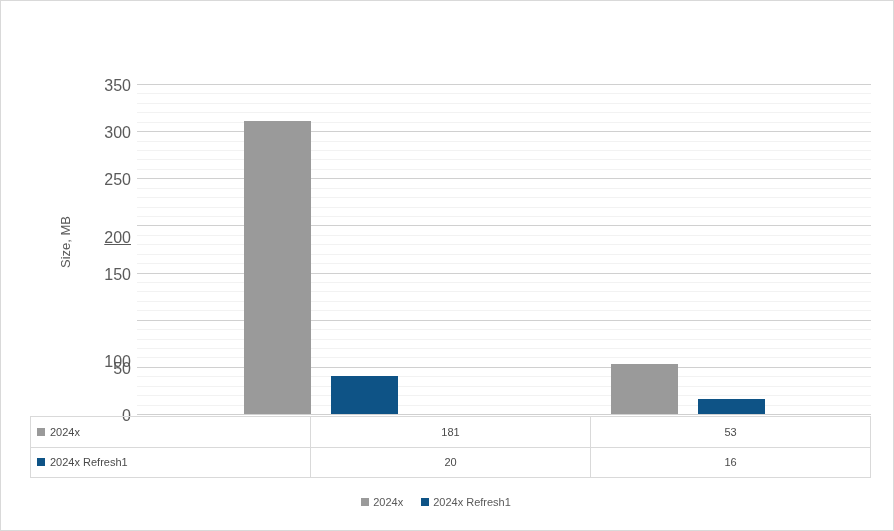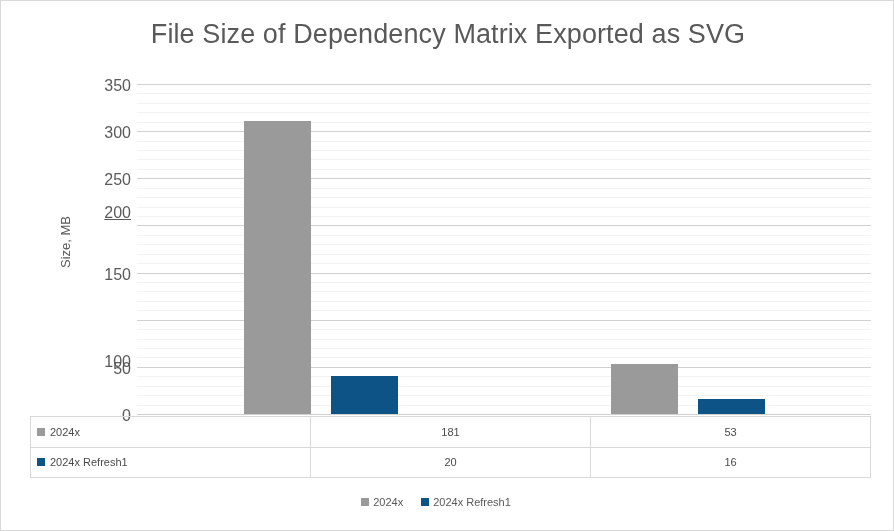--- a/index.html
+++ b/index.html
@@ -158,30 +158,29 @@
     vertical-align: middle;
     position: relative;
     top: -1px;
   }
 </style>
 </head>
 <body>
 
 <div id="chart-frame">
 
-  <div id="chart-title">File Size of Dependency Matrix Exported as SVG</div>
 
   <div id="y-axis-title">Size, MB</div>
 
   <div id="y-ticks">
       <div class="y-tick" style="top: 324px;">0</div>
       <div class="y-tick" style="top: 276.857px;">50</div>
       <div class="y-tick" style="top: 229.714px; margin-top: 40px;">100</div>
       <div class="y-tick" style="top: 182.571px;">150</div>
-      <div class="y-tick" style="top: 121px; text-decoration: underline;">200</div>
+      <div class="y-tick" style="top: 146px; text-decoration: underline;">200</div>
       <div class="y-tick" style="top: 88.2857px;">250</div>
       <div class="y-tick" style="top: 41.1429px;">300</div>
       <div class="y-tick" style="top: -6px;">350</div>
     </div>
 
   <div id="plot-area">
     <div id="gridlines">
         <div class="gridline major" style="top: 330px;"></div>
         <div class="gridline minor" style="top: 320.571px;"></div>
         <div class="gridline minor" style="top: 311.143px;"></div>

